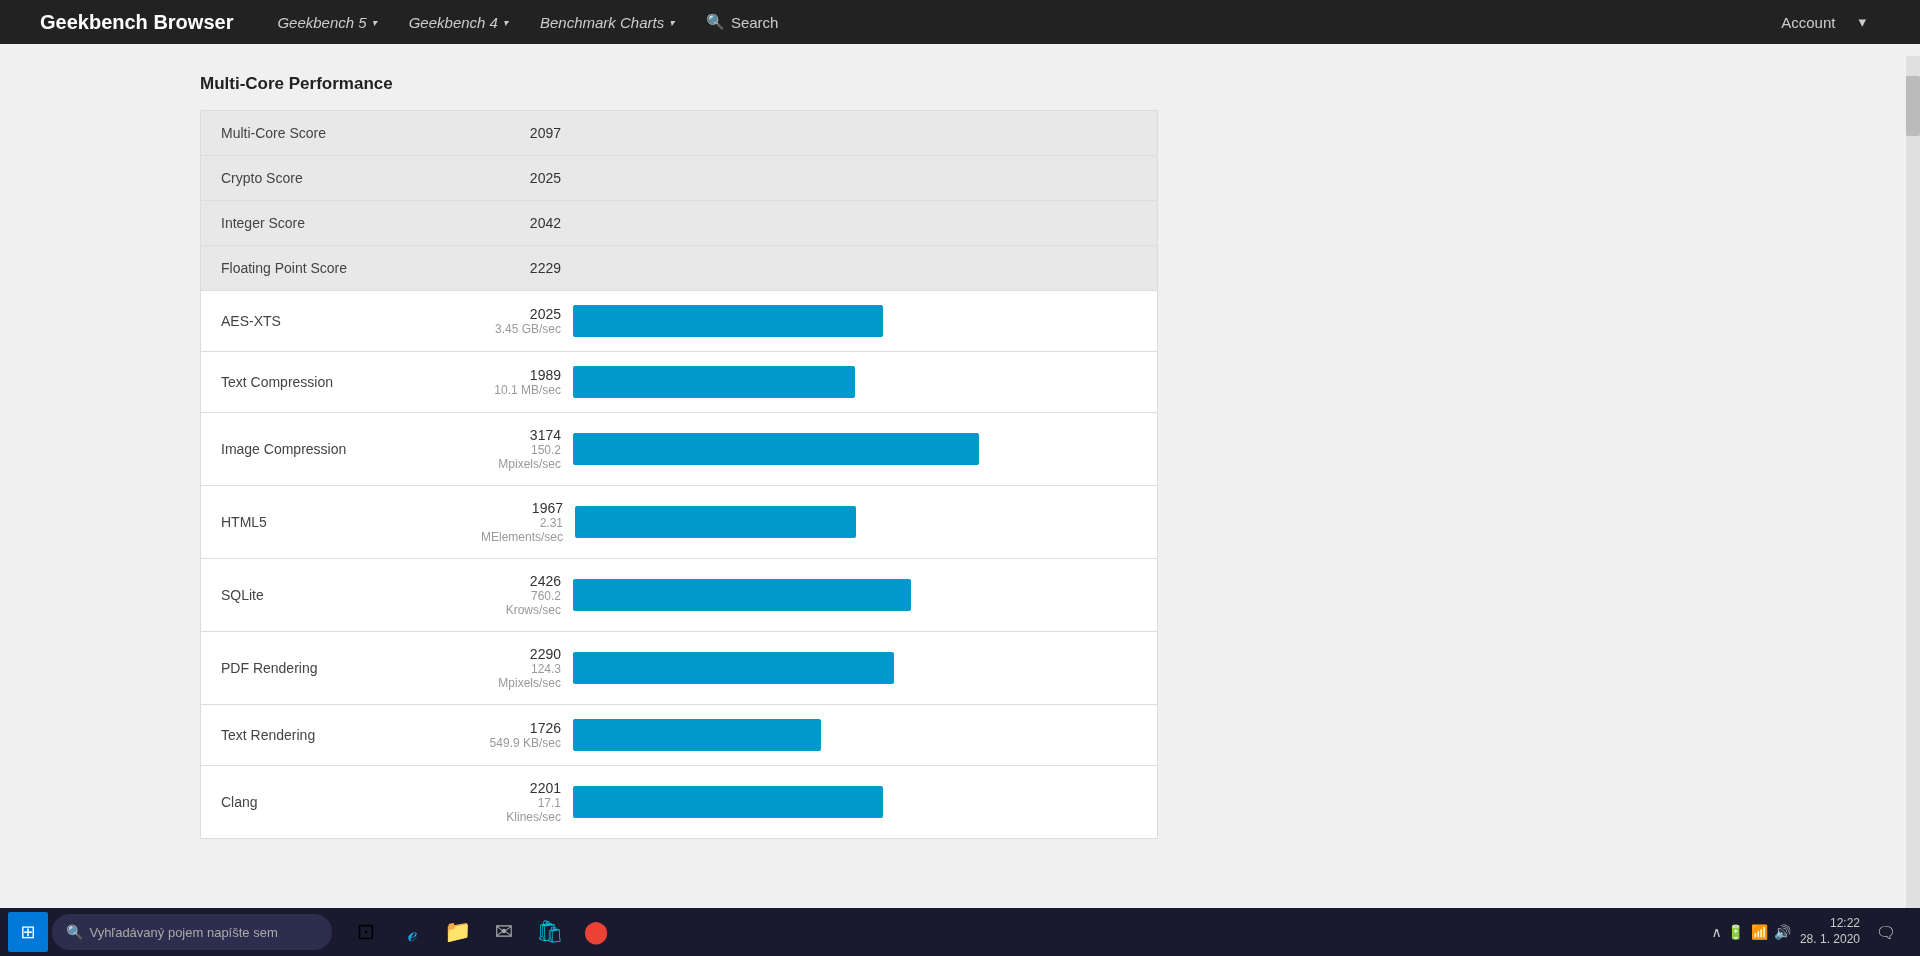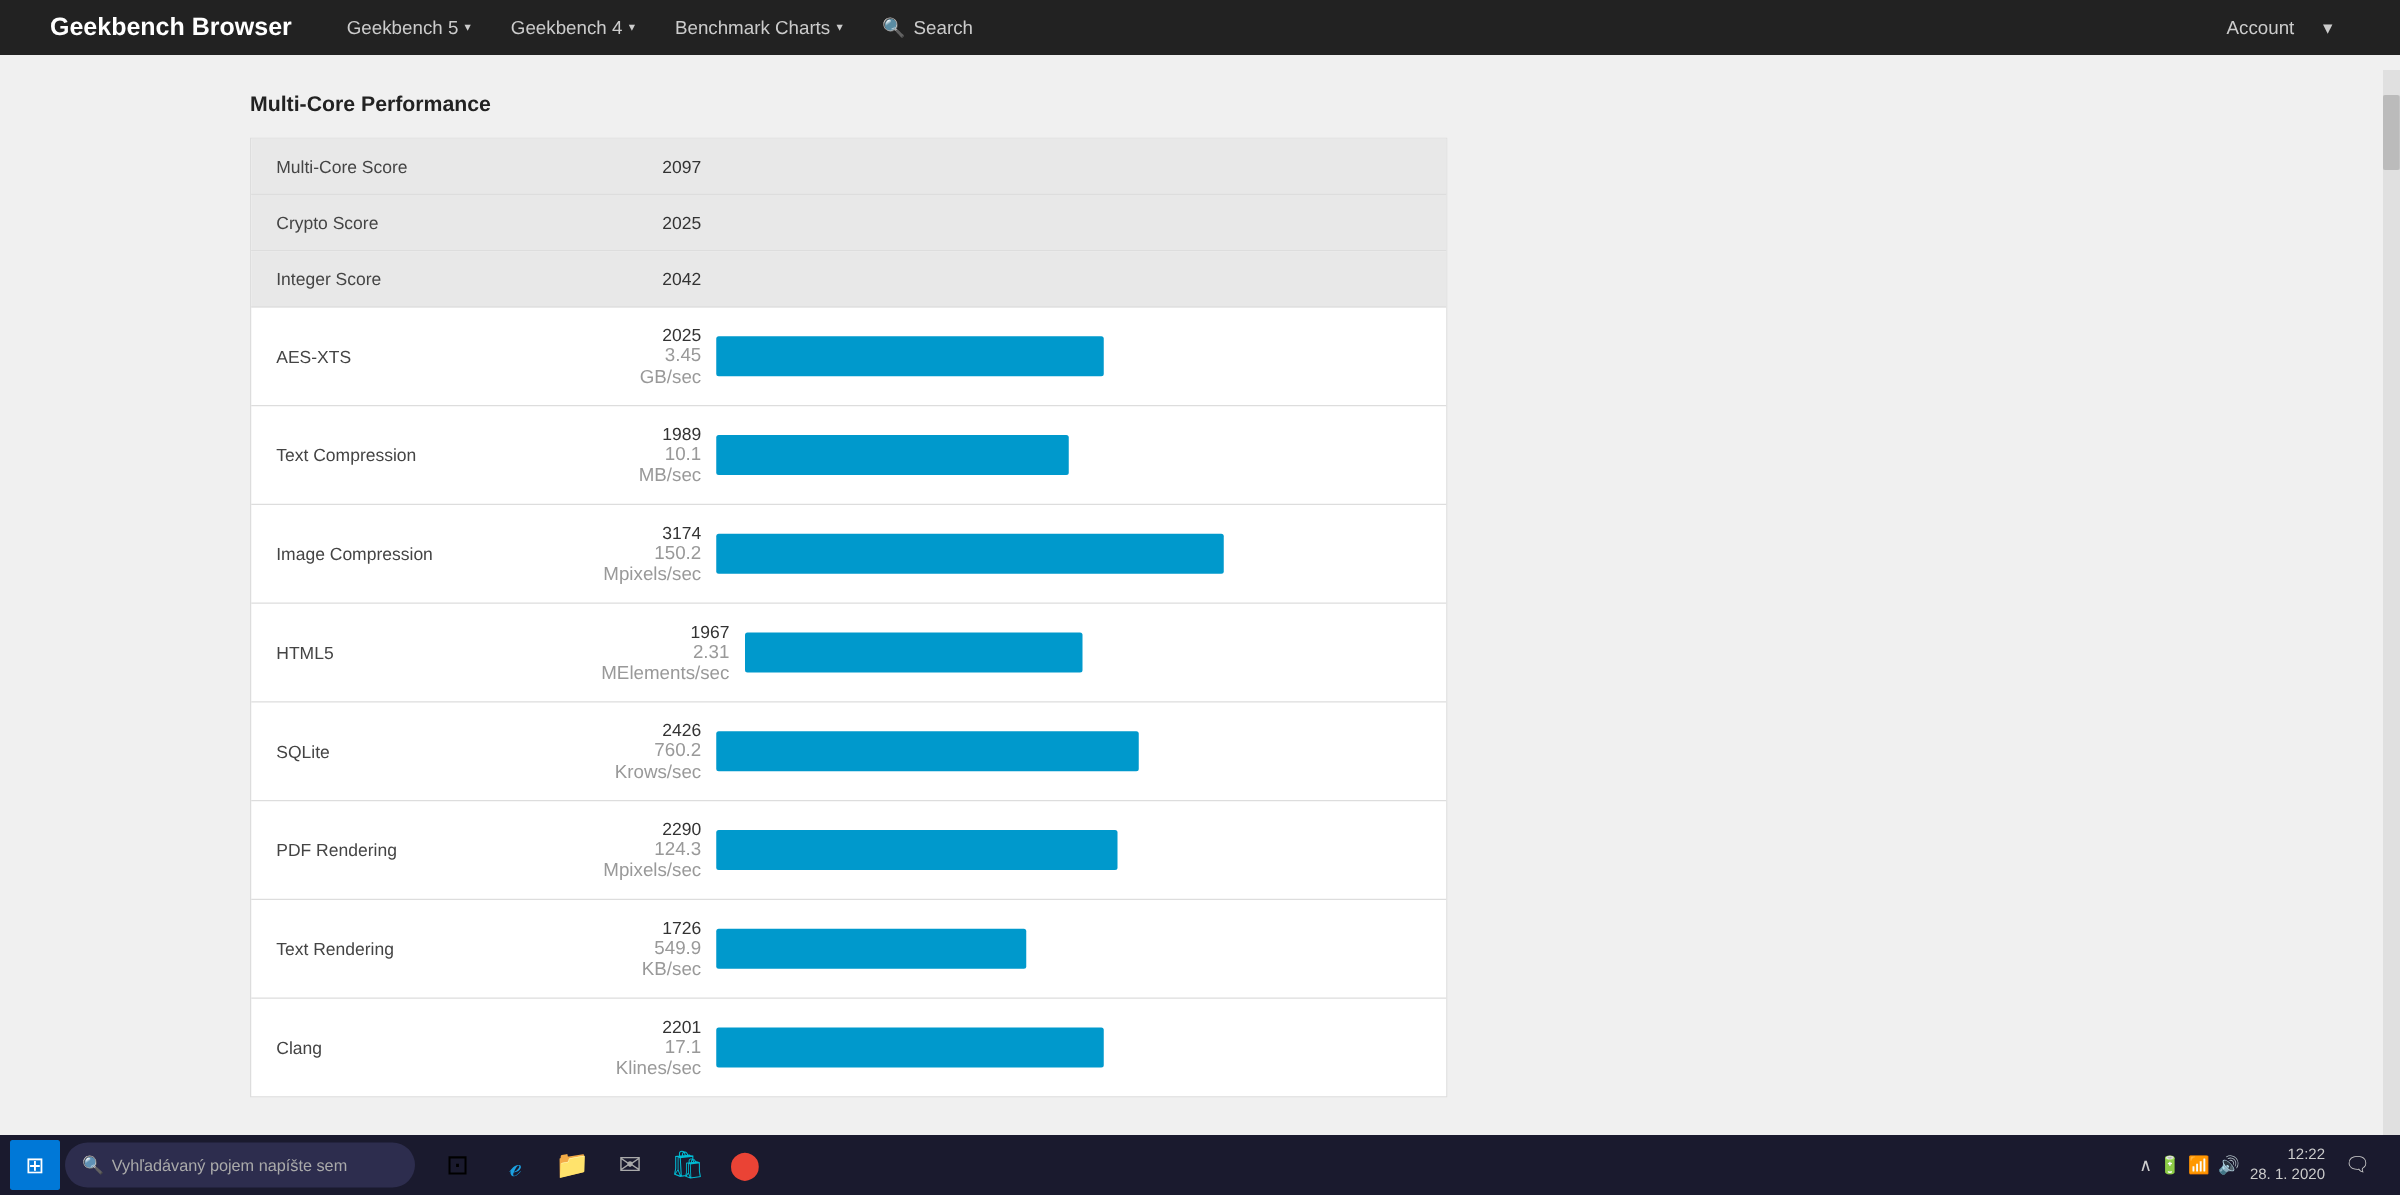--- a/index.html
+++ b/index.html
@@ -30,20 +30,21 @@
     }
     .nav-item {
       color: #ccc;
       padding: 8px 14px;
       cursor: pointer;
       font-size: 15px;
       display: flex;
       align-items: center;
       gap: 5px;
       border-radius: 4px;
+      font-style: italic;
     }
     .nav-item .caret { font-size: 10px; }
     .nav-search {
       display: flex;
       align-items: center;
       gap: 6px;
       color: #ccc;
       padding: 8px 14px;
       cursor: pointer;
       font-size: 15px;
@@ -101,21 +102,21 @@
 
     .score-value {
       color: #333;
       font-size: 14px;
       flex: 0 0 80px;
       text-align: right;
     }
 
     .score-sub {
       display: block;
-      font-size: 15px;
+      font-size: 12px;
       color: #999;
       text-align: right;
     }
 
     .score-bar-container {
       flex: 1;
       padding-left: 12px;
     }
 
     .score-bar {
@@ -275,20 +276,25 @@
     <div class="score-row summary-row">
       <span class="score-label">Crypto Score</span>
       <span class="score-value">2025</span>
       <div class="score-bar-container"></div>
     </div>
     <div class="score-row summary-row">
       <span class="score-label">Integer Score</span>
       <span class="score-value">2042</span>
       <div class="score-bar-container"></div>
     </div>
+    <div class="score-row summary-row">
+      <span class="score-label">Floating Point Score</span>
+      <span class="score-value">2229</span>
+      <div class="score-bar-container"></div>
+    </div>
 
     <div id="benchmark-rows-container">
         <div class="score-row">
       <span class="score-label">AES-XTS</span>
       <span class="score-value">
         2025
         <span class="score-sub">3.45 GB/sec</span>
       </span>
       <div class="score-bar-container">
         <div class="score-bar" style="width: 55%; background: #0099cc;"></div>

